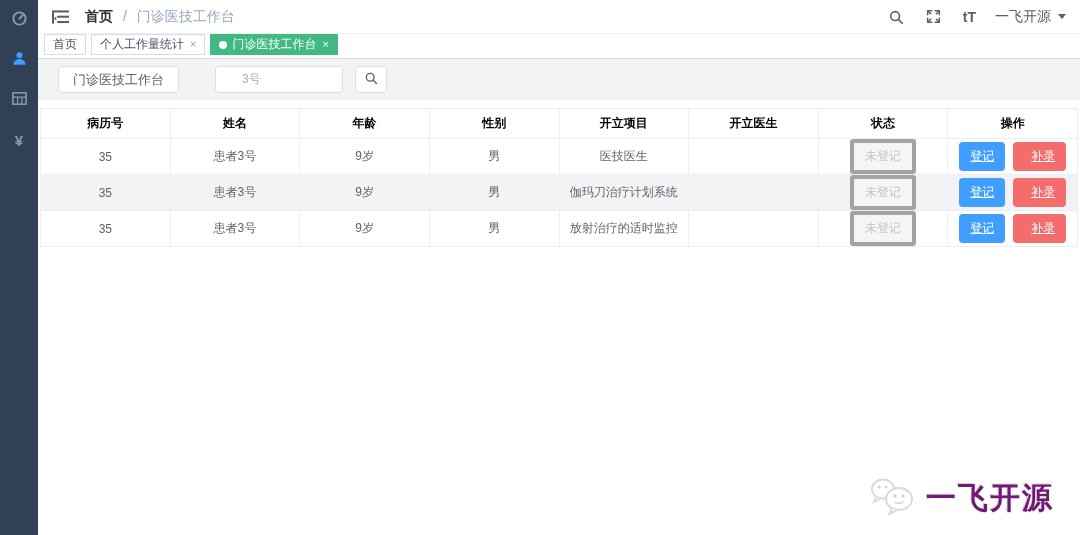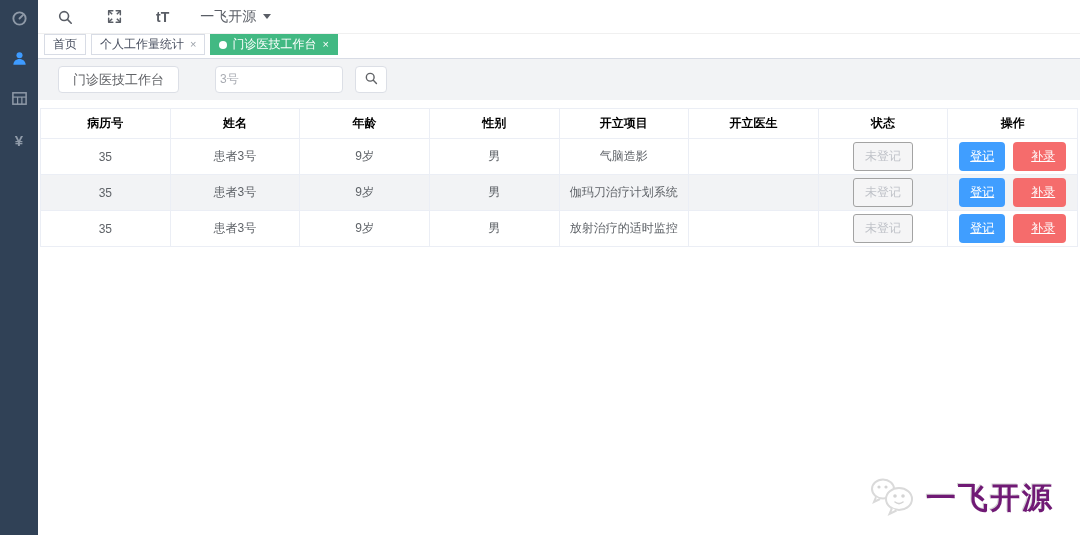--- a/index.html
+++ b/index.html
@@ -17,49 +17,49 @@
   .main { position:absolute; left:38px; top:0; width:1042px; height:535px; background:#fff; }
 
   
   .navbar { height:34px; display:flex; align-items:center; justify-content:space-between; padding:0 14px 0 10px; background:#fff; border-bottom:1px solid #f0f0f0; }
   .nav-left { display:flex; align-items:center; gap:12px; }
   .hamburger { display:flex; align-items:center; color:#5a5e66; cursor:pointer; padding:0 4px; }
   .breadcrumb { font-size:14px; color:#303133; }
   .breadcrumb .crumb-root { font-weight:600; cursor:pointer; }
   .breadcrumb .sep { color:#97a8be; margin:0 6px; font-weight:400; }
   .breadcrumb .crumb-current { color:#97a8be; font-weight:400; }
-  .nav-right { display:flex; align-items:center; gap:16px; }
+  .nav-right { display:flex; align-items:center; gap:4px; }
   .nav-icon-btn { display:flex; align-items:center; justify-content:center; padding:0 9px; height:34px; color:#5a5e66; cursor:pointer; }
   .font-size-glyph { font-size:14px; font-weight:600; letter-spacing:0; }
   .user-dropdown { display:flex; align-items:center; gap:7px; margin-left:6px; cursor:pointer; }
   .user-name { font-size:14px; color:#5a5e66; }
   .caret-down { width:0; height:0; border-left:4px solid transparent; border-right:4px solid transparent; border-top:5px solid #5a5e66; }
 
   
   .tags-bar { height:25px; background:#fff; border-bottom:1px solid #d8dce5; box-shadow:0 1px 2px rgba(0,0,0,0.04); display:flex; align-items:flex-start; padding-left:6px; }
   .tag { display:inline-flex; align-items:center; height:21px; padding:0 8px; margin-right:5px; border:1px solid #d8dce5; background:#fff; color:#495060; font-size:12px; cursor:pointer; white-space:nowrap; }
   .tag .tag-close { margin-left:6px; font-size:11px; color:#9aa0a8; line-height:1; }
   .tag.active { background:#42b983; border-color:#42b983; color:#fff; }
   .tag.active .tag-close { color:#fff; }
   .tag-dot { width:8px; height:8px; border-radius:50%; background:#fff; margin-right:5px; }
 
   
   .filter-strip { height:41px; background:#f2f3f5; display:flex; align-items:center; padding:0 20px; }
   .btn-plain { height:27px; padding:0 14px; background:#fff; border:1px solid #dcdfe6; border-radius:4px; font-size:13px; color:#606266; cursor:pointer; font-family:inherit; }
-  .search-input { width:128px; height:27px; margin-left:36px; border:1px solid #dcdfe6; border-radius:4px; padding:0 4px; font-size:12px; color:#a8abb2; background:#fff; outline:none; font-family:inherit; }
+  .search-input { width:128px; height:27px; margin-left:36px; border:1px solid #dcdfe6; border-radius:4px; padding:0 26px; font-size:12px; color:#a8abb2; background:#fff; outline:none; font-family:inherit; }
   .btn-search { width:32px; height:27px; margin-left:12px; background:#fff; border:1px solid #dcdfe6; border-radius:4px; display:flex; align-items:center; justify-content:center; color:#606266; cursor:pointer; }
 
   
   .table-wrap { margin:8px 2px 0 2px; }
   table { width:100%; border-collapse:collapse; table-layout:fixed; }
   th, td { border:1px solid #ebeef5; text-align:center; }
   thead th { height:30px; font-size:12px; font-weight:bold; color:#000000; background:#fff; }
   tbody td { height:36px; font-size:12px; color:#5f6368; background:transparent; }
   tbody tr.striped { background:#f2f3f5; }
-  .status-btn { display:inline-block; padding:5px 11px; background:#f5f5f6; border:1px solid #a3a3a3; border-radius:3px; color:#c0c3c9; font-size:12px; cursor:default; }
+  .status-btn { display:inline-block; padding:5px 11px; background:#f5f5f6; border:4px solid #a3a3a3; border-radius:3px; color:#c0c3c9; font-size:12px; cursor:default; }
   .op-btn { display:inline-block; border:none; border-radius:4px; padding:6px 11px; font-size:12px; color:#fff; margin:0 4px; cursor:pointer; font-family:inherit;text-decoration:underline; }
   .op-btn.blue { background:#409eff; }
   .op-btn.red { background:#f56c6c;padding-left:18px; }
 
   
   .watermark { position:absolute; right:26px; bottom:14px; display:flex; align-items:center; gap:6px; pointer-events:none; }
   .watermark-text { font-size:30px; font-weight:bold; letter-spacing:2px; color:#701a75; text-shadow:1px 1px 0 #ffffff, -1px -1px 0 #d4d4d4; }
 </style>
 </head>
 <body>
@@ -94,20 +94,36 @@
       </span>
     </div>
     <div class="side-item">
       <span class="yuan-glyph">¥</span>
     </div>
   </aside>
 
   <div class="main">
 
     <header class="navbar">
+      <div class="nav-left">
+        <span class="hamburger">
+          <svg width="17" height="14" viewBox="0 0 18 14">
+              <rect x="0" y="0" width="18" height="2.2" fill="currentColor"></rect>
+              <rect x="0" y="2" width="2.2" height="12" fill="currentColor"></rect>
+              <rect x="5.5" y="5.6" width="12.5" height="2.2" fill="currentColor"></rect>
+              <rect x="5.5" y="11.2" width="12.5" height="2.2" fill="currentColor"></rect>
+              <path d="M4.5 6.5L2.2 8.7l2.3 2.2z" fill="currentColor"></path>
+            </svg>
+        </span>
+        <nav class="breadcrumb">
+          <span class="crumb-root">首页</span>
+          <span class="sep">/</span>
+          <span class="crumb-current">门诊医技工作台</span>
+        </nav>
+      </div>
       <div class="nav-right">
         <span class="nav-icon-btn">
           <svg width="16" height="16" viewBox="0 0 18 18">
               <circle cx="8" cy="8" r="5" fill="none" stroke="currentColor" stroke-width="1.8"></circle>
               <line x1="12" y1="12" x2="16" y2="16" stroke="currentColor" stroke-width="1.8" stroke-linecap="round"></line>
             </svg>
         </span>
         <span class="nav-icon-btn">
           <svg width="15" height="15" viewBox="0 0 18 18">
               <path d="M7 2H2v5M11 2h5v5M16 11v5h-5M2 11v5h5" fill="none" stroke="currentColor" stroke-width="1.8" stroke-linecap="round" stroke-linejoin="round"></path>
@@ -166,21 +182,21 @@
             <th>状态</th>
             <th>操作</th>
           </tr>
         </thead>
         <tbody>
           <tr>
             <td>35</td>
             <td>患者3号</td>
             <td>9岁</td>
             <td>男</td>
-            <td>气脑造影</td>
+            <td>医技医生</td>
             <td></td>
             <td><span class="status-btn">未登记</span></td>
             <td>
               <button class="op-btn blue">登记</button><button class="op-btn red">补录</button>
             </td>
           </tr>
           <tr class="striped">
             <td>35</td>
             <td>患者3号</td>
             <td>9岁</td>

